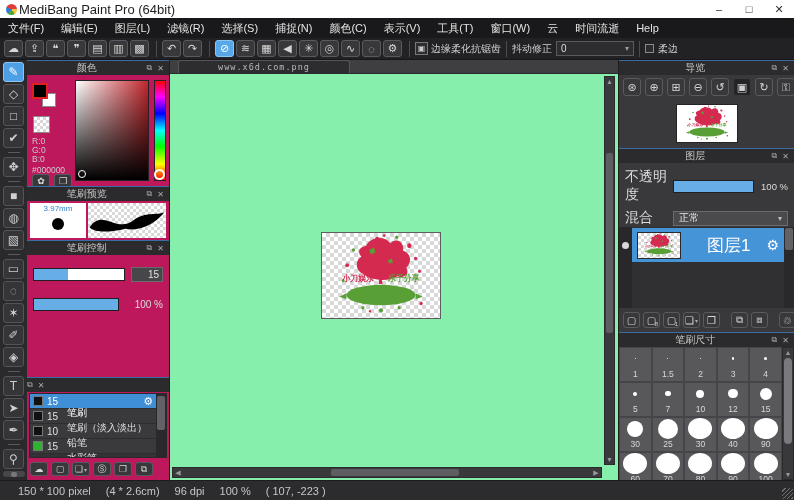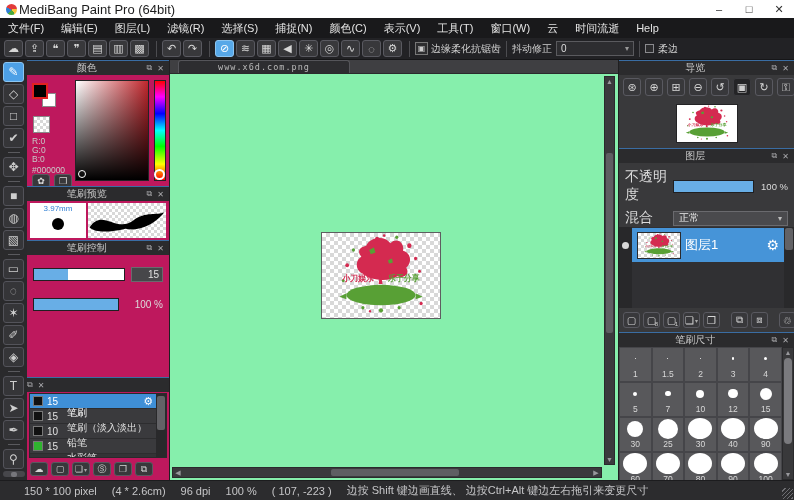--- a/index.html
+++ b/index.html
@@ -158,40 +158,40 @@
   .ly-checks { display:flex; align-items:center; margin:7px 6px 5px; gap:7px; }
   .ly-check { display:flex; align-items:center; font-size:9px; color:#d4d4d4; white-space:nowrap; }
   .ly-check.dim { color:#808084; }
   .ly-check.dim .checkbox { border-color:#5a5a5e; }
   .ly-list { flex:1; position:relative; background:#303033; overflow:hidden; }
   .eye-col { position:absolute; left:0; top:0; bottom:0; width:13px; background:#28282a; }
   .eye-dot { position:absolute; left:3px; top:15px; width:7px; height:7px; border-radius:50%; background:#d8d8d8; }
   .layer-row { margin:1px 10px 0 13px; height:34px; background:#4694d8; display:flex; align-items:center; padding:0 5px; }
   .layer-thumb { width:44px; height:27px; border:1px solid #2a2a2c; position:relative; flex:none; }
   .layer-thumb svg { position:absolute; inset:0; width:100%; height:100%; }
-  .layer-name { margin-left:4px; font-size:13px; color:#fff; }
+  .layer-name { margin-left:26px; font-size:17px; color:#fff; }
   .layer-gear { margin-left:auto; font-size:14px; color:#fff; }
   .ly-btns { height:24px; display:flex; align-items:center; padding:0 4px; gap:3px; }
   .ly-btns .mini-btn { width:17px; height:16px; font-size:10px; }
   .gap-left { margin-left:8px; }
 
   
   .bs-grid { flex:1; position:relative; overflow:hidden; }
   .bs-cells { display:grid; grid-template-columns:repeat(5,1fr); margin-right:12px; }
   .bs-cell { height:35px; background:#58585b; border:1px solid #454549; display:flex; flex-direction:column;
              align-items:center; justify-content:flex-end; padding-bottom:2px; }
   .bs-dot { background:#fff; border-radius:50%; margin-bottom:auto; margin-top:auto; }
   .bs-label { font-size:8.5px; color:#d8d8d8; height:10px; }
   .bs-scroll { position:absolute; right:0; top:0; bottom:0; width:12px; background:#39393b; border:1px solid #2a2a2c; }
   .bs-scroll .arr { position:absolute; left:0; right:0; text-align:center; font-size:7px; color:#98989c; }
   .bs-scroll .thumb { position:absolute; left:1px; right:1px; top:10px; height:86px; background:#7a7a7e; border-radius:4px; }
 
   
   .statusbar { position:absolute; left:0; right:0; bottom:0; height:20px; background:#2c2c2e;
-               border-top:1px solid #1c1c1e; display:flex; align-items:center; padding-left:24px; gap:15px; }
+               border-top:1px solid #1c1c1e; display:flex; align-items:center; padding-left:18px; gap:15px; }
   .status-seg { font-size:11px; color:#c6c6c8; white-space:nowrap; }
   .resize-grip { position:absolute; right:1px; bottom:1px; width:11px; height:11px;
     background:repeating-linear-gradient(135deg, transparent 0 2px, #6e6e72 2px 3px); }
 </style>
 </head>
 <body>
 
 <div class="app">
 
   <div class="titlebar">
@@ -787,17 +787,16 @@
       </div>
     </div>
   </div>
 
   <div class="statusbar" id="statusbar">
     <span class="status-seg">150 * 100 pixel</span>
       <span class="status-seg">(4 * 2.6cm)</span>
       <span class="status-seg">96 dpi</span>
       <span class="status-seg">100 %</span>
       <span class="status-seg">( 107, -223 )</span>
-      <span class="status-seg">边按 Shift 键边画直线、 边按Ctrl+Alt 键边左右拖引来变更尺寸</span>
       <div class="resize-grip"></div>
   </div>
 
 </div>
 
 </body></html>

